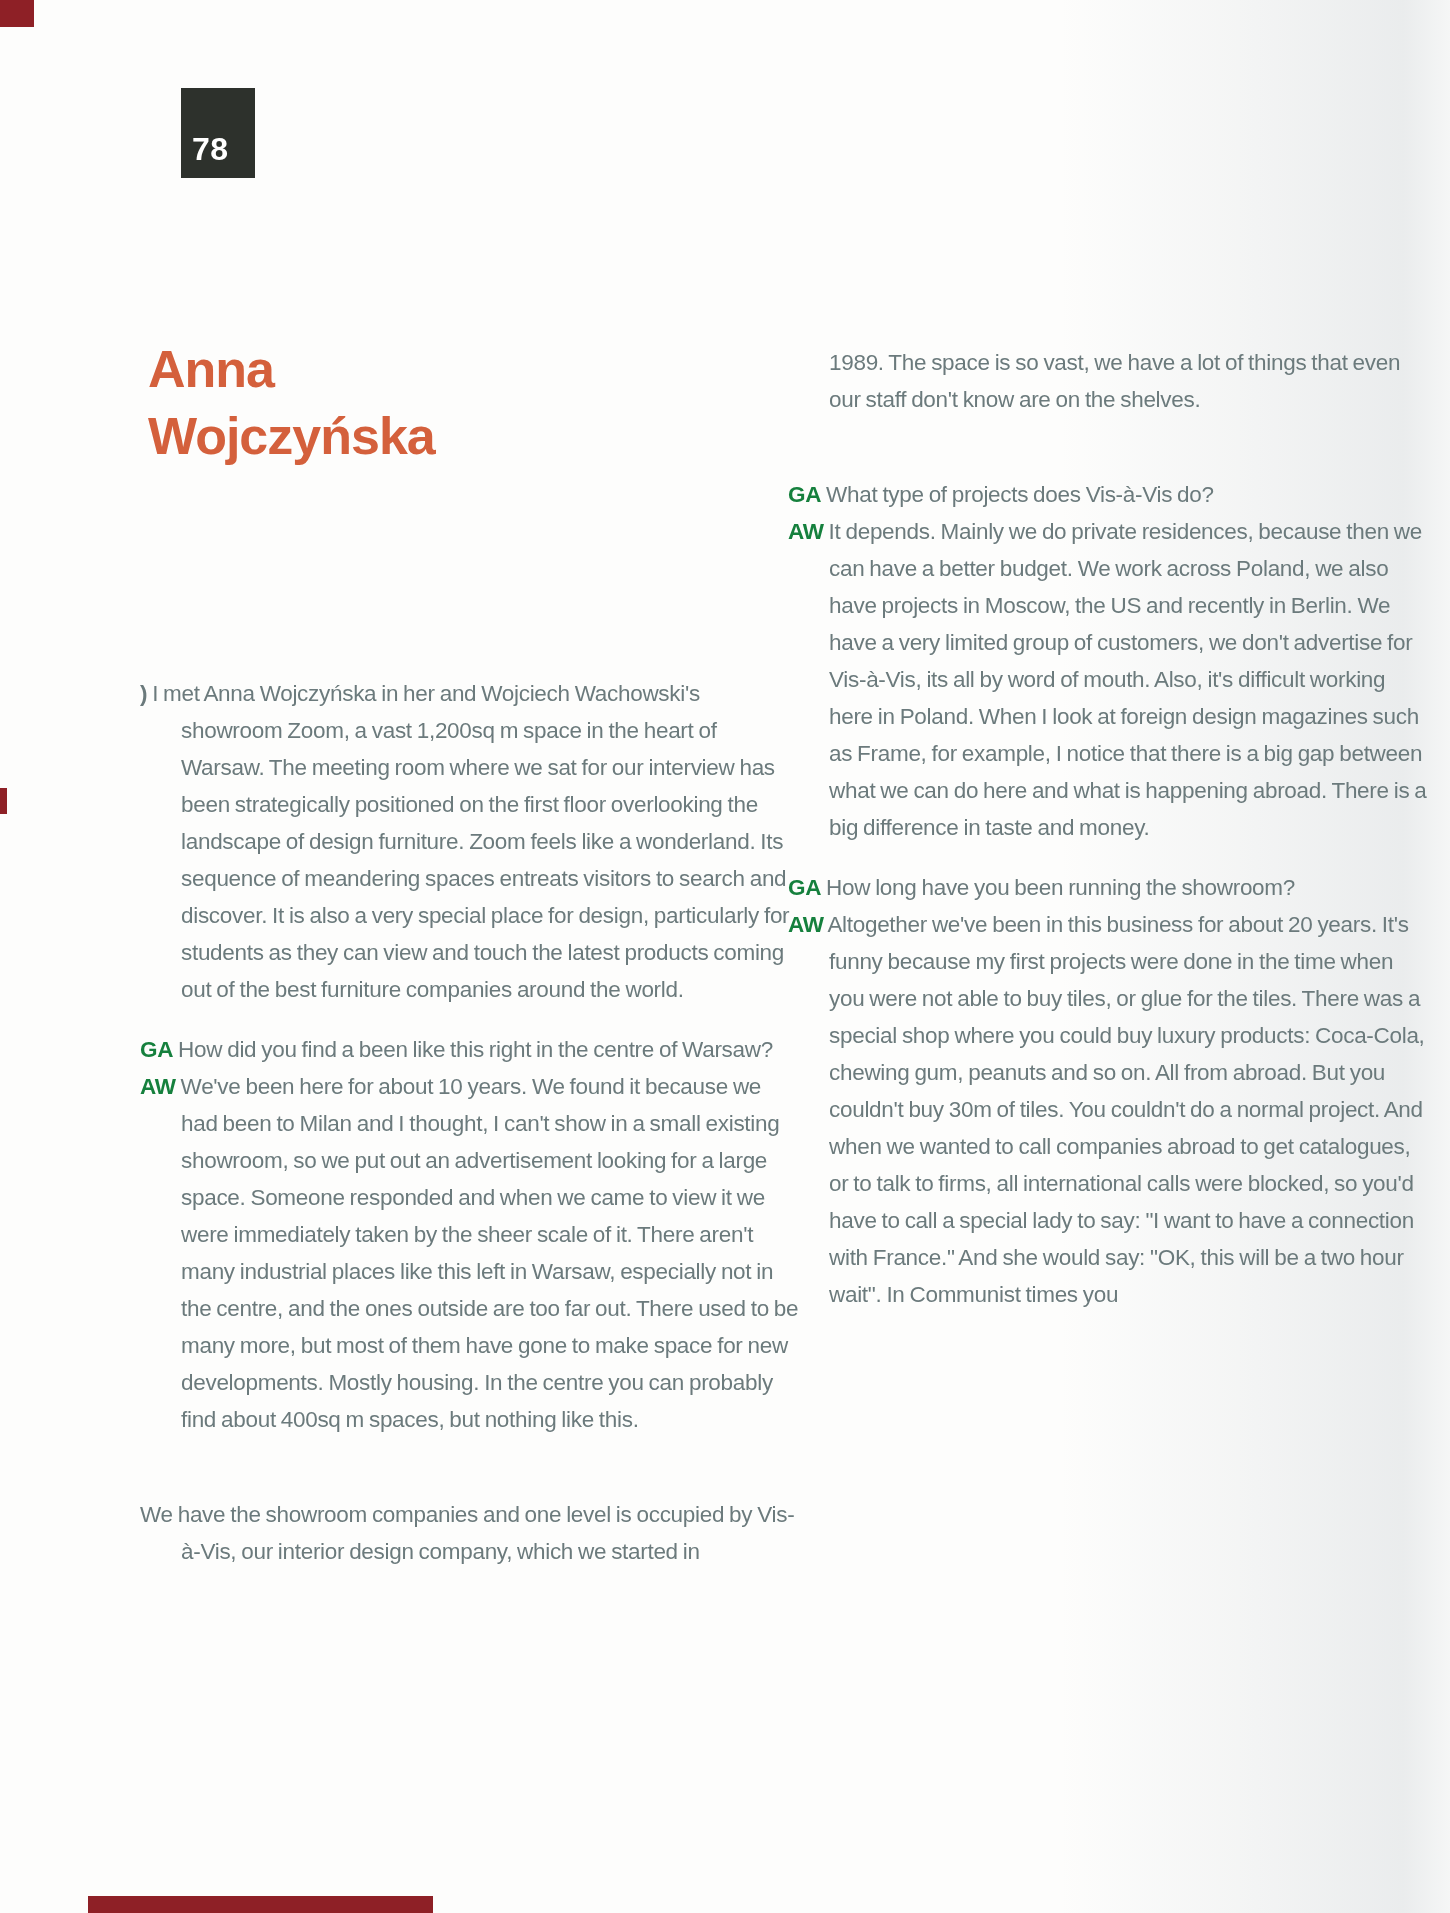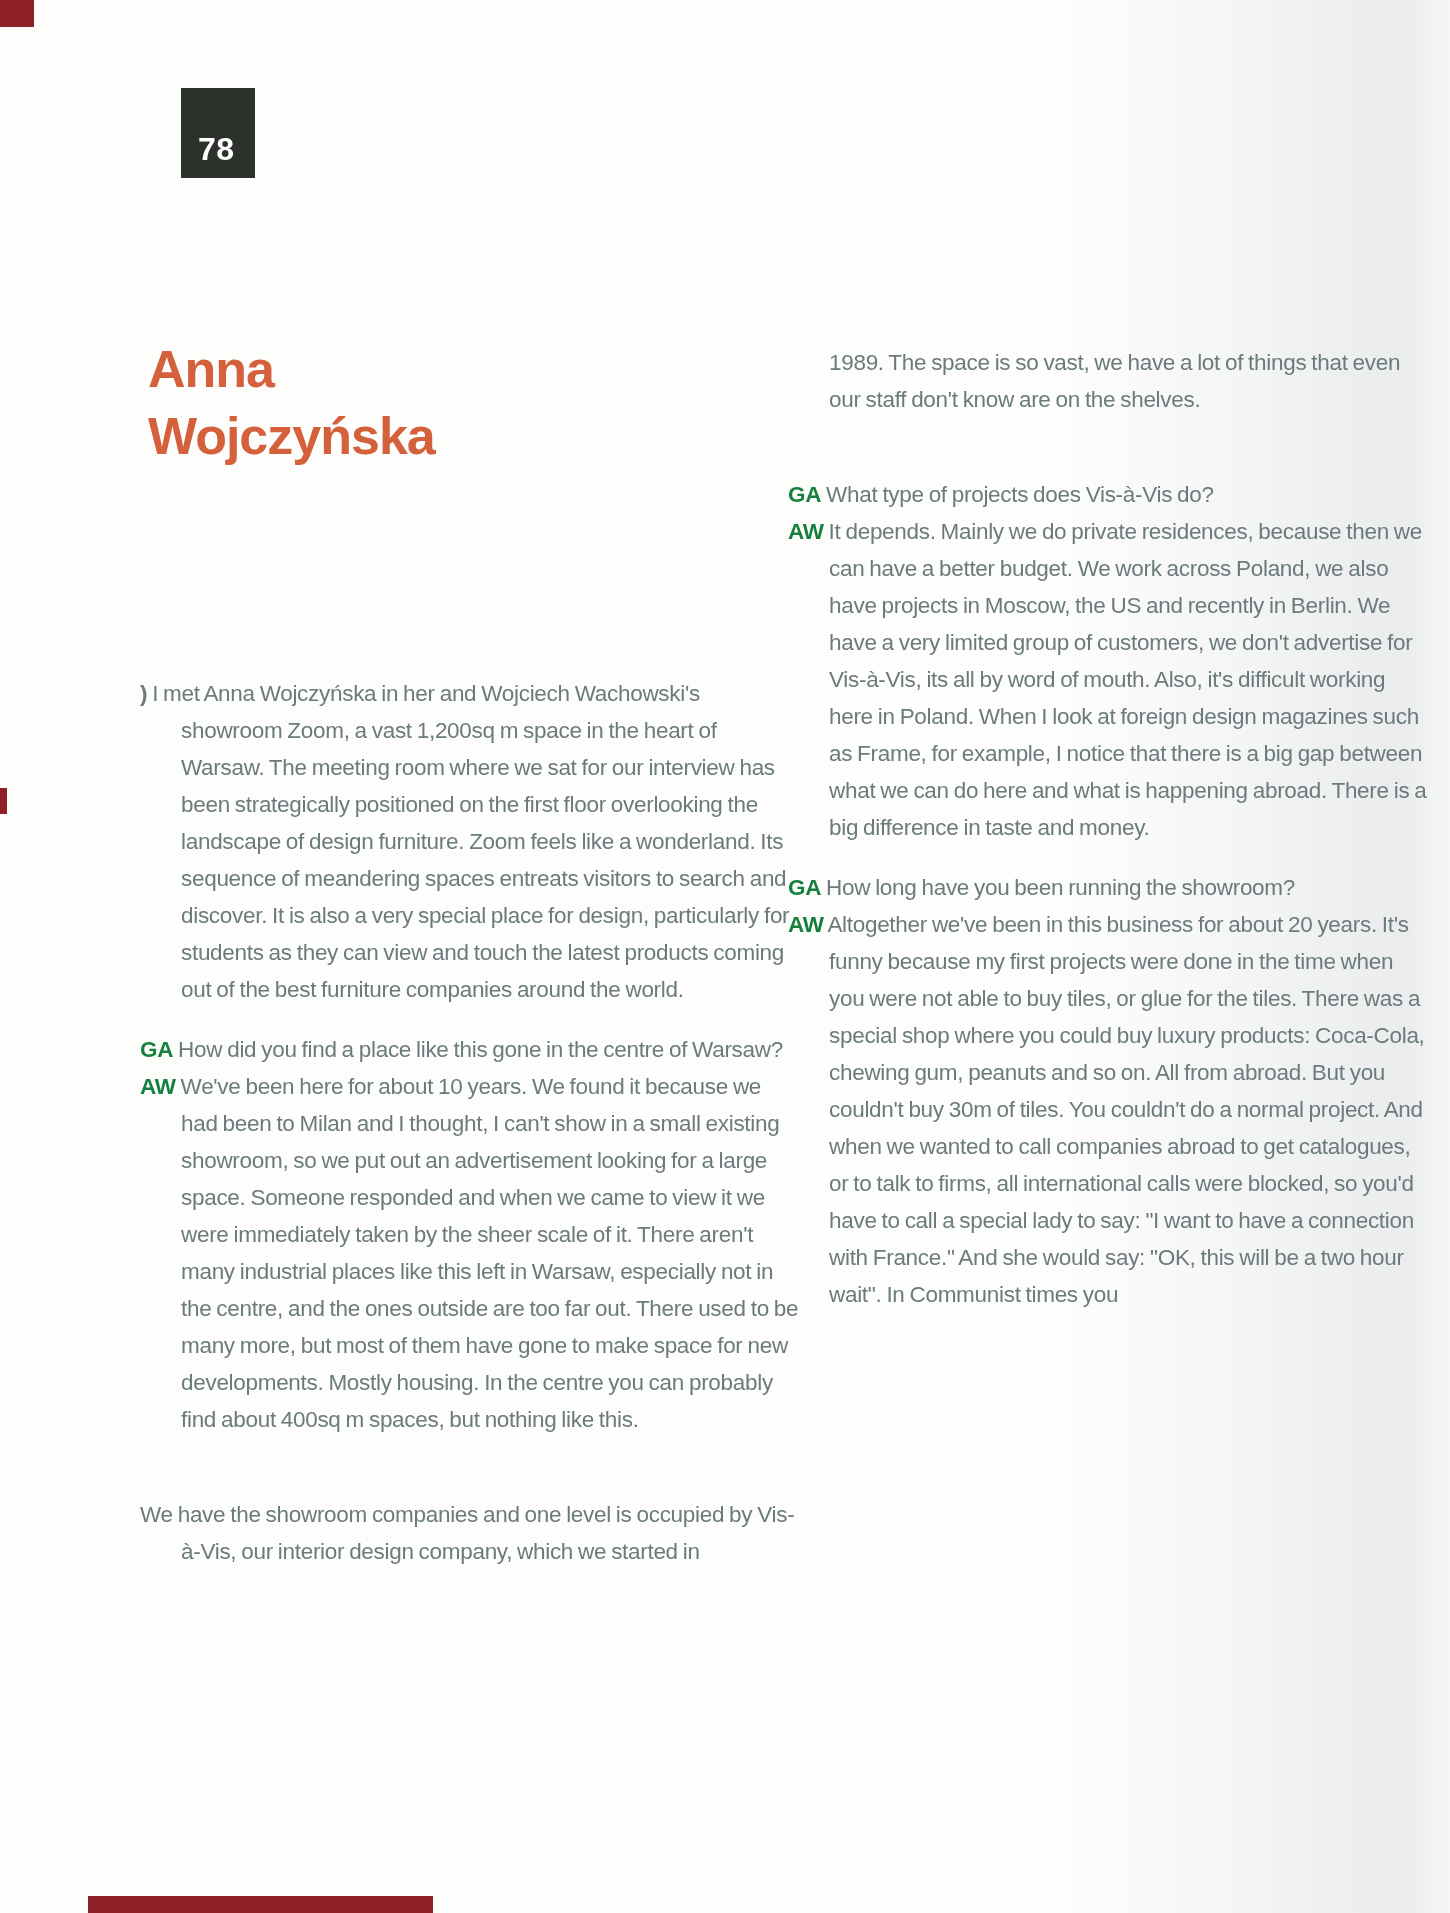--- a/index.html
+++ b/index.html
@@ -15,21 +15,21 @@
       rgba(167,176,183,0) 0%,
       rgba(167,176,183,0.10) 45%,
       rgba(167,176,183,0.22) 88%,
       rgba(190,198,204,0.12) 100%);
     pointer-events:none;
   }
   .pagenum-box{
     position:absolute;left:181px;top:88px;width:74px;height:90px;
     background:#2d312c;color:#ffffff;
     display:flex;align-items:flex-end;
-    padding:0 0 10px 17px;box-sizing:border-box;
+    padding:0 0 10px 11px;box-sizing:border-box;
     font-weight:700;font-size:32px;letter-spacing:0.5px;
   }
   .title-block{position:absolute;left:148px;top:336px}
   .title{margin:0;font-size:52px;line-height:67px;font-weight:700;color:#d4603c;letter-spacing:-1px}
   .subtitle{margin:14px 0 0 0;font-size:36px;line-height:40px;font-weight:700;color:#3f4b4d;letter-spacing:-0.5px}
 
   .col{position:absolute}
   .col-left{left:140px;top:675px;width:660px}
   .col-right{left:788px;top:344px;width:645px}
 
@@ -64,21 +64,21 @@
   </div>
 
   <header class="title-block">
     <h1 class="title"><span>Anna</span><br><span>Wojczyńska</span></h1>
   </header>
 
   <section class="col col-left">
     <p class="para hang"><span class="marker">)</span> <span>I met Anna Wojczyńska in her and Wojciech Wachowski's showroom Zoom, a vast 1,200sq m space in the heart of Warsaw. The meeting room where we sat for our interview has been strategically positioned on the first floor overlooking the landscape of design furniture. Zoom feels like a wonderland. Its sequence of meandering spaces entreats visitors to search and discover. It is also a very special place for design, particularly for students as they can view and touch the latest products coming out of the best furniture companies around the world.</span></p>
 
     <div class="mt">
-      <p class="para hang"><span class="speaker">GA</span> <span>How did you find a place like this gone in the centre of Warsaw?</span></p>
+      <p class="para hang"><span class="speaker">GA</span> <span>How did you find a been like this right in the centre of Warsaw?</span></p>
       <p class="para hang"><span class="speaker">AW</span> <span>We've been here for about 10 years. We found it because we had been to Milan and I thought, I can't show in a small existing showroom, so we put out an advertisement looking for a large space. Someone responded and when we came to view it we were immediately taken by the sheer scale of it. There aren't many industrial places like this left in Warsaw, especially not in the centre, and the ones outside are too far out. There used to be many more, but most of them have gone to make space for new developments. Mostly housing. In the centre you can probably find about 400sq m spaces, but nothing like this.</span></p>
     </div>
 
     <p class="para hang mt2">We have the showroom companies and one level is occupied by Vis-à-Vis, our interior design company, which we started in</p>
   </section>
 
   <section class="col col-right">
     <p class="para indented">1989. The space is so vast, we have a lot of things that even our staff don't know are on the shelves.</p>
 
     <div class="mt2">

